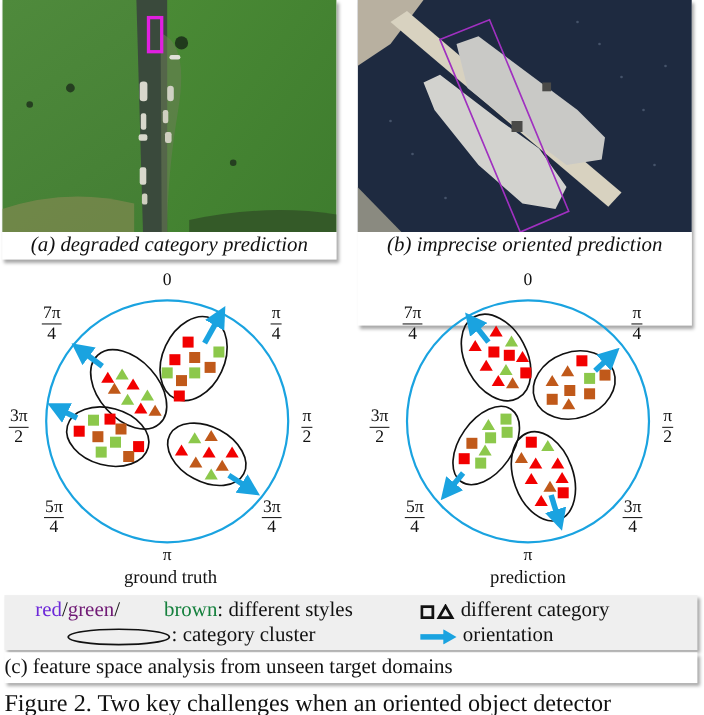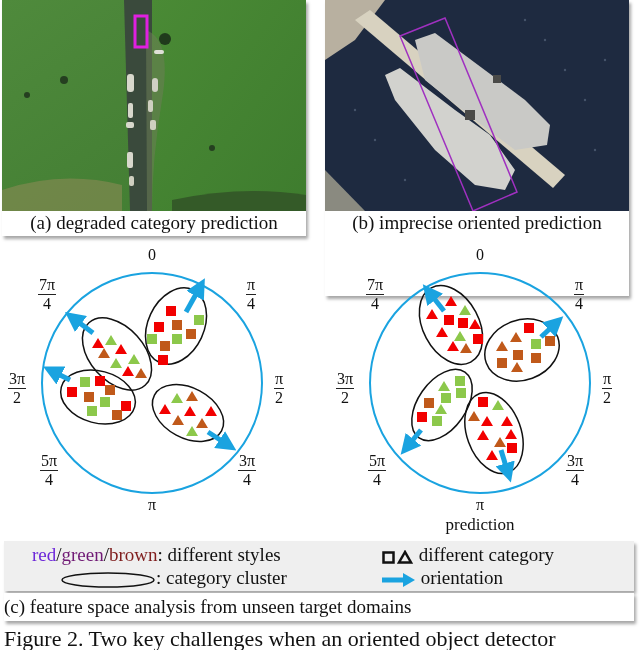--- a/index.html
+++ b/index.html
@@ -1,19 +1,19 @@
 <!DOCTYPE html>
 <html><head>
 <meta charset="utf-8">
 <style>
   html,body{margin:0;padding:0;background:#fff;}
   body{width:640px;height:650px;position:relative;overflow:hidden;font-family:"Liberation Serif","DejaVu Serif",serif;color:#111;}
   .panel{position:absolute;box-shadow:2px 3px 3px rgba(0,0,0,0.35);background:#fff;}
   .photo{position:absolute;left:0;top:0;overflow:hidden;}
-  .caption{position:absolute;left:0;right:0;text-align:center;font-size:19px;line-height:22px;}
+  .caption{position:absolute;left:0;right:0;text-align:center;font-size:19px;line-height:22px;font-style:italic;}
   svg{display:block;}
   .legend{position:absolute;left:4px;top:541px;width:630px;height:50px;background:#efefef;box-shadow:2px 3px 3px rgba(0,0,0,0.35);}
   .leg-row{position:absolute;font-size:19px;line-height:22px;white-space:nowrap;}
   .bottomcap{position:absolute;left:4px;top:593px;width:630px;height:28px;background:#fff;box-shadow:2px 3px 3px rgba(0,0,0,0.35);text-align:left;font-size:19px;line-height:28px;}
   .figcap{position:absolute;left:4px;top:626px;font-size:22px;line-height:26px;white-space:nowrap;}
   .lbl{position:absolute;font-size:16px;text-align:center;line-height:18px;}
   .frac{display:inline-block;text-align:center;}
   .frac .num{display:block;border-bottom:1.4px solid #222;padding:0 1px;}
   .frac .den{display:block;}
   .it{}
@@ -159,20 +159,21 @@
     <line x1="208" y1="192" x2="228" y2="205" stroke="#1aa3e0" stroke-width="5" marker-end="url(#ah)"></line>
   </svg>
   <div class="lbl" style="left:145px;top:6px;width:14px;">0</div>
   <div class="lbl" style="left:38px;top:36px;"><span class="frac"><span class="num it">7π</span><span class="den">4</span></span></div>
   <div class="lbl" style="left:246px;top:36px;"><span class="frac"><span class="num it">π</span><span class="den">4</span></span></div>
   <div class="lbl" style="left:8px;top:130px;"><span class="frac"><span class="num it">3π</span><span class="den">2</span></span></div>
   <div class="lbl" style="left:274px;top:130px;"><span class="frac"><span class="num it">π</span><span class="den">2</span></span></div>
   <div class="lbl" style="left:40px;top:212px;"><span class="frac"><span class="num it">5π</span><span class="den">4</span></span></div>
   <div class="lbl" style="left:238px;top:212px;"><span class="frac"><span class="num it">3π</span><span class="den">4</span></span></div>
   <div class="lbl it" style="left:145px;top:256px;width:14px;">π</div>
+  <div class="lbl it" style="left:90px;top:276px;width:130px;font-size:17px;">ground truth</div>
 </div>
 
 <div style="position:absolute;left:320px;top:240px;width:320px;height:300px;">
   <svg width="320" height="300" viewBox="0 0 320 300" style="position:absolute;left:0;top:0;">
     <defs>
       <marker id="ah2" markerWidth="4" markerHeight="4" refX="2" refY="2" orient="auto">
           <path d="M0 0 L4 2 L0 4 Z" fill="#1aa3e0"></path>
         </marker>
     </defs>
     <circle cx="160" cy="143" r="110" fill="none" stroke="#1aa3e0" stroke-width="2"></circle>
@@ -241,21 +242,21 @@
   <div class="lbl" style="left:16px;top:130px;"><span class="frac"><span class="num it">3π</span><span class="den">2</span></span></div>
   <div class="lbl" style="left:282px;top:130px;"><span class="frac"><span class="num it">π</span><span class="den">2</span></span></div>
   <div class="lbl" style="left:48px;top:212px;"><span class="frac"><span class="num it">5π</span><span class="den">4</span></span></div>
   <div class="lbl" style="left:246px;top:212px;"><span class="frac"><span class="num it">3π</span><span class="den">4</span></span></div>
   <div class="lbl it" style="left:153px;top:256px;width:14px;">π</div>
   <div class="lbl it" style="left:95px;top:276px;width:130px;font-size:17px;">prediction</div>
 </div>
 
 <div class="legend">
   <div class="leg-row" style="left:28px;top:3px;">
-    <span style="color:#6d28d9;">red</span><span>/</span><span style="color:#701a75;">green</span><span>/</span><span style="color:#7f1d1d;">brown</span><span>: different styles</span>
+    <span style="color:#6d28d9;">red</span><span>/</span><span style="color:#701a75;">green</span><span>/</span><span style="color:#15803d;margin-left:40px;">brown</span><span>: different styles</span>
   </div>
   <div class="leg-row" style="left:56px;top:26px;text-align:center;">
     <svg width="96" height="20" viewBox="0 0 96 20" style="display:inline-block;vertical-align:middle;">
         <ellipse cx="48" cy="10" rx="46" ry="7" fill="none" stroke="#111" stroke-width="1.5"></ellipse>
       </svg><span>: category cluster</span>
   </div>
   <div class="leg-row" style="left:378px;top:3px;">
     <svg width="32" height="14" viewBox="0 0 32 14" style="display:inline-block;vertical-align:middle;">
         <rect x="1.5" y="2.5" width="10" height="10" fill="none" stroke="#111" stroke-width="2.5"></rect>
         <polygon points="23,2 17,12.5 29,12.5" fill="none" stroke="#111" stroke-width="2.5"></polygon>

